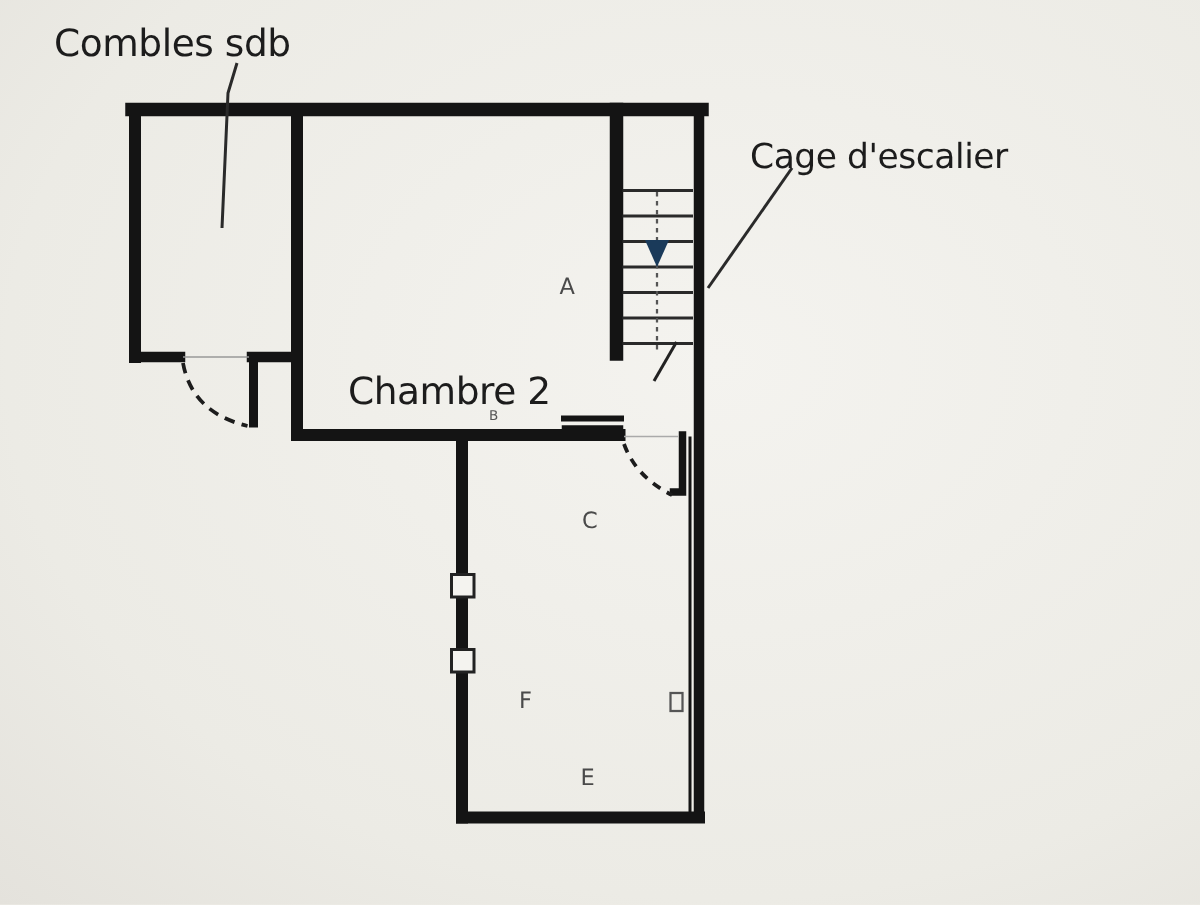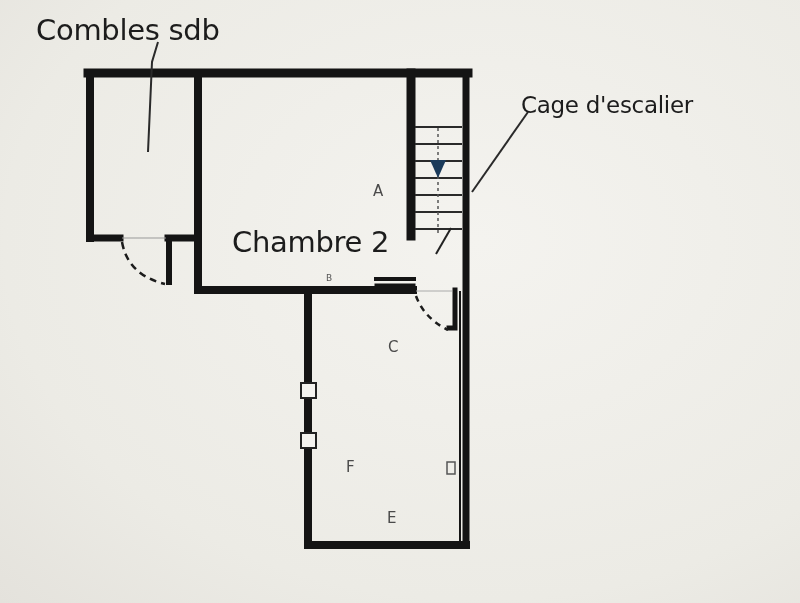--- a/index.html
+++ b/index.html
@@ -10,21 +10,21 @@
       position: relative;
     }
     .canvas {
       position: absolute; left: 0; top: 0; width: 800px; height: 603px;
       background: radial-gradient(ellipse at 60% 40%, #f4f3ef 0%, #ecebe5 70%, #e4e2dc 100%);
     }
     svg { position: absolute; left: 0; top: 0; }
     .lbl {
       position: absolute; color: #1c1c1c; white-space: nowrap; line-height: 1;
     }
-    .big { font-size: 29px; letter-spacing: -0.3px; }
+    .big { font-size: 25px; letter-spacing: -0.3px; }
     .letter { font-size: 15px; color: #4a4a4a; }
     .tiny { font-size: 9px; color: #555; }
   </style>
 </head>
 <body>
 
 <div class="canvas">
 
   <svg width="800" height="603" viewBox="0 0 800 603">
     <g stroke="#141414" fill="none" stroke-linecap="square">
@@ -81,21 +81,21 @@
     <path d="M158 42 L152 62 L148 152" stroke="#2a2a2a" stroke-width="2" fill="none"></path>
     <path d="M528 112 L472 192" stroke="#2a2a2a" stroke-width="2" fill="none"></path>
 
     <rect x="301" y="383" width="15" height="15" fill="#f4f3ef" stroke="#222" stroke-width="2"></rect>
     <rect x="301" y="433" width="15" height="15" fill="#f4f3ef" stroke="#222" stroke-width="2"></rect>
 
     <rect x="447" y="462" width="8" height="12" fill="none" stroke="#555" stroke-width="1.5"></rect>
   </svg>
 
   <div class="lbl big" style="left:36px; top:16px;">Combles sdb</div>
-  <div class="lbl big" style="left:521px; top:94px; font-size:23px;">Cage d'escalier</div>
-  <div class="lbl big" style="left:232px; top:228px;text-align:right;">Chambre 2</div>
+  <div class="lbl big" style="left:500px; top:94px; font-size:23px;">Cage d'escalier</div>
+  <div class="lbl big" style="left:232px; top:248px;text-align:right;">Chambre 2</div>
 
   <div class="lbl letter" style="left:373px; top:184px;">A</div>
   <div class="lbl tiny" style="left:326px; top:274px;">B</div>
   <div class="lbl letter" style="left:388px; top:340px;">C</div>
   <div class="lbl letter" style="left:346px; top:460px;">F</div>
   <div class="lbl letter" style="left:387px; top:511px;">E</div>
 </div>
 
 </body></html>

